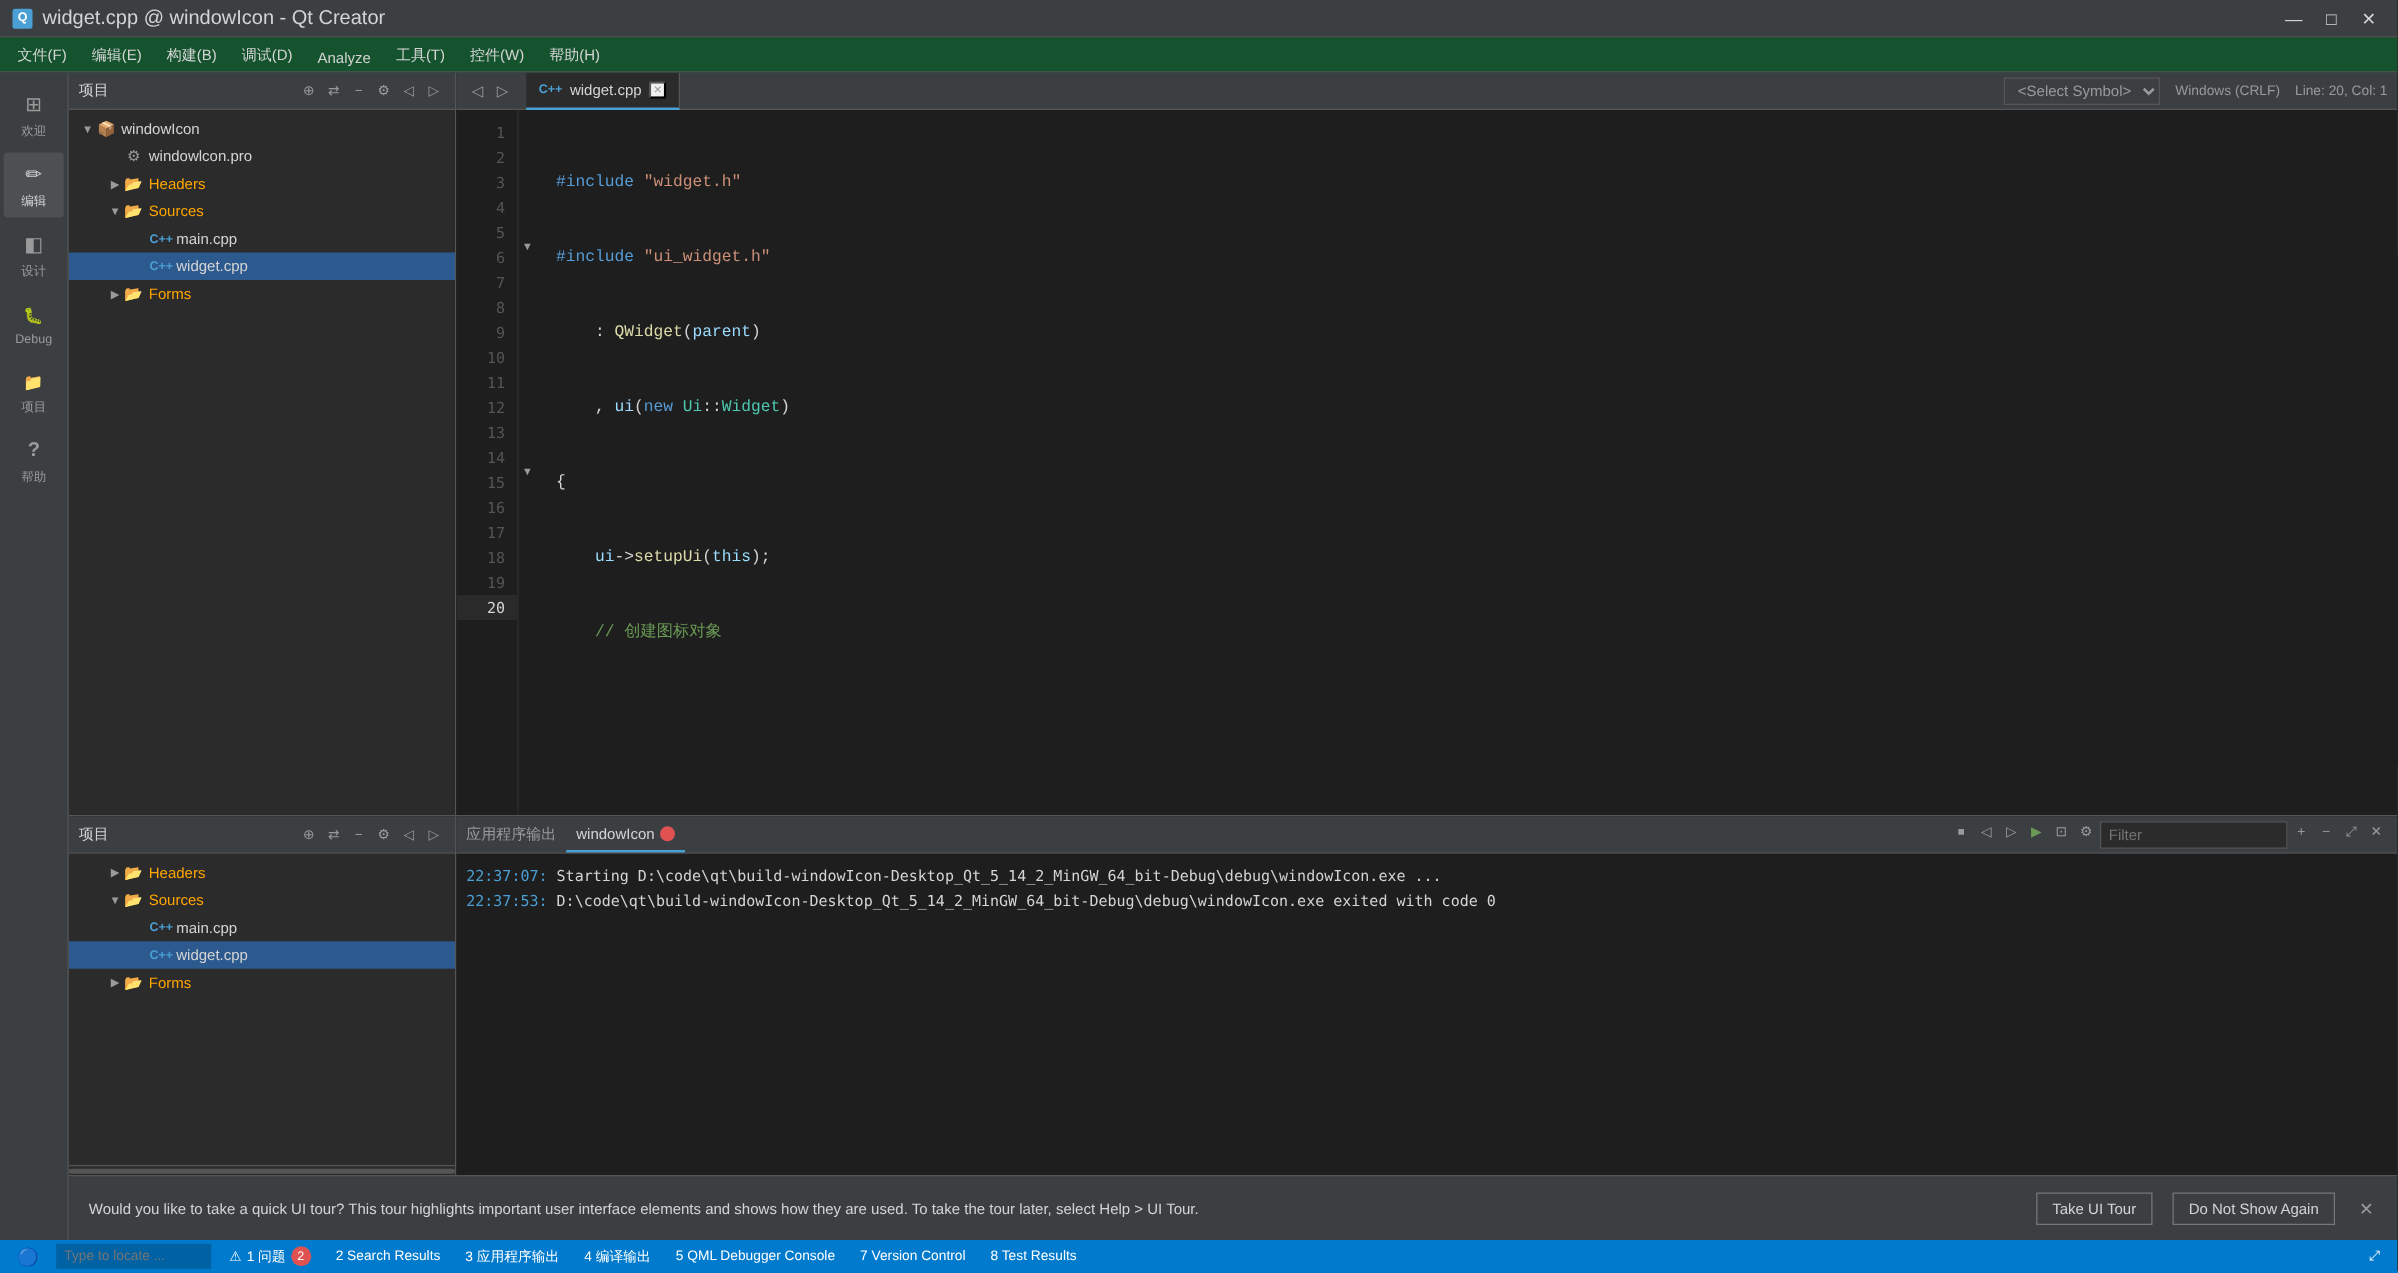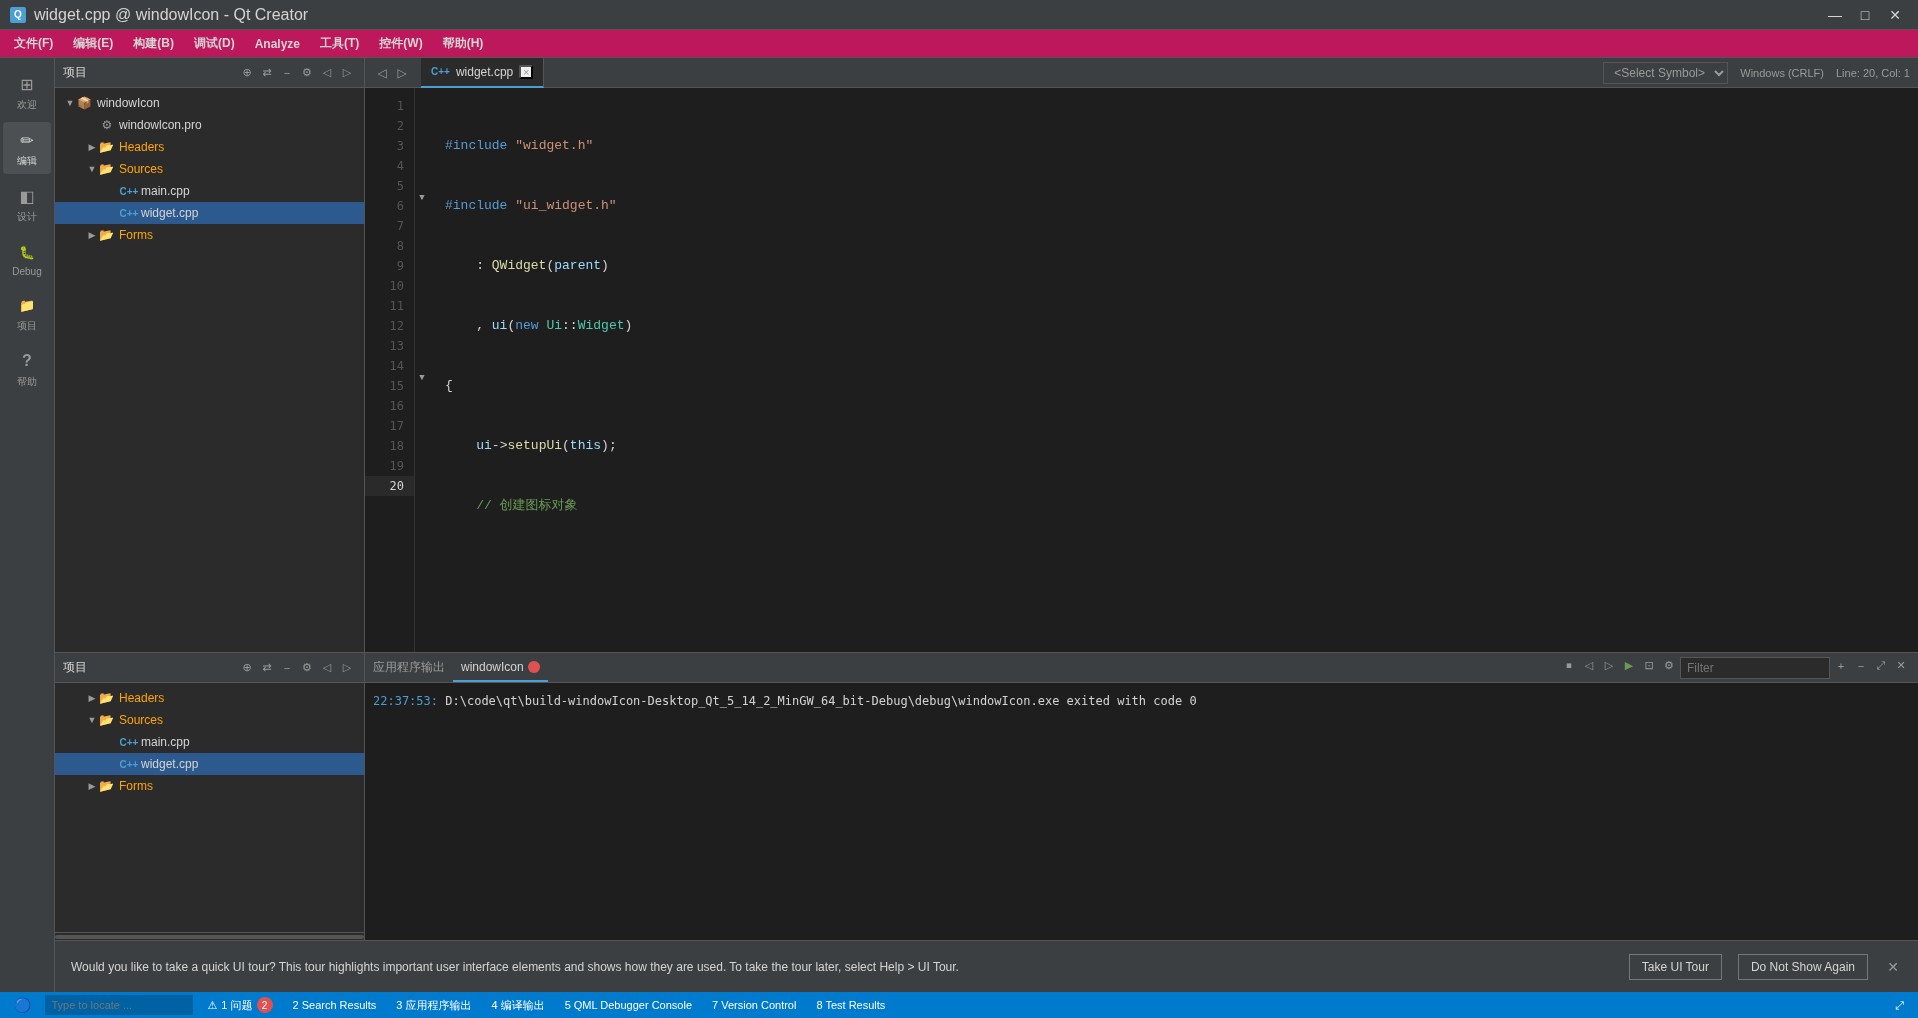--- a/index.html
+++ b/index.html
@@ -36,28 +36,27 @@
     .title-bar-controls { display: flex; gap: 4px; }
     .title-btn {
       width: 26px; height: 20px;
       background: #3c3f41;
       border: none; cursor: pointer;
       color: #d4d4d4; font-size: 14px;
       display: flex; align-items: center; justify-content: center;
     }
     
     .menu-bar {
-      background: #be185d;
+      background: #14532d;
       height: 28px;
       display: flex;
-      align-items: center;
+      align-items: flex-end;
       padding: 0 4px;
       border-bottom: 1px solid #555;
       flex-shrink: 0;
-      font-weight: bold;
     }
     .menu-item {
       padding: 4px 10px;
       font-size: 12px;
       color: #d4d4d4;
       cursor: pointer;
       border-radius: 2px;
     }
     
     .main-content {
@@ -405,21 +404,21 @@
       gap: 4px;
       height: 100%;
     }
     .status-input {
       background: rgba(0,0,0,0.2);
       border: none;
       color: #fff;
       font-size: 11px;
       padding: 2px 6px;
       height: 20px;
-      width: 148px;
+      width: 124px;
     }
     
     .tree-view::-webkit-scrollbar { width: 8px; }
     
     .fold-gutter {
       width: 14px;
       background: #1e1e1e;
       display: flex;
       flex-direction: column;
       flex-shrink: 0;
@@ -705,20 +704,24 @@
               <input class="filter-input" type="text" placeholder="Filter" style="">
               <button class="output-toolbar-btn">+</button>
               <button class="output-toolbar-btn">−</button>
               <button class="output-toolbar-btn">⤢</button>
               <button class="output-toolbar-btn">✕</button>
             </div>
           </div>
 
           <div class="output-content">
             <div class="output-line">
+              <span class="output-blue">22:37:07:</span>
+              <span> Starting D:\code\qt\build-windowIcon-Desktop_Qt_5_14_2_MinGW_64_bit-Debug\debug\windowIcon.exe ...</span>
+            </div>
+            <div class="output-line">
               <span class="output-blue">22:37:53:</span>
               <span> D:\code\qt\build-windowIcon-Desktop_Qt_5_14_2_MinGW_64_bit-Debug\debug\windowIcon.exe exited with code 0</span>
             </div>
           </div>
         </div>
       </div>
 
       <div class="notification-bar">
         <span class="notification-text">Would you like to take a quick UI tour? This tour highlights important user interface elements and shows how they are used. To take the tour later, select Help &gt; UI Tour.</span>
         <button class="notification-btn">Take UI Tour</button>

